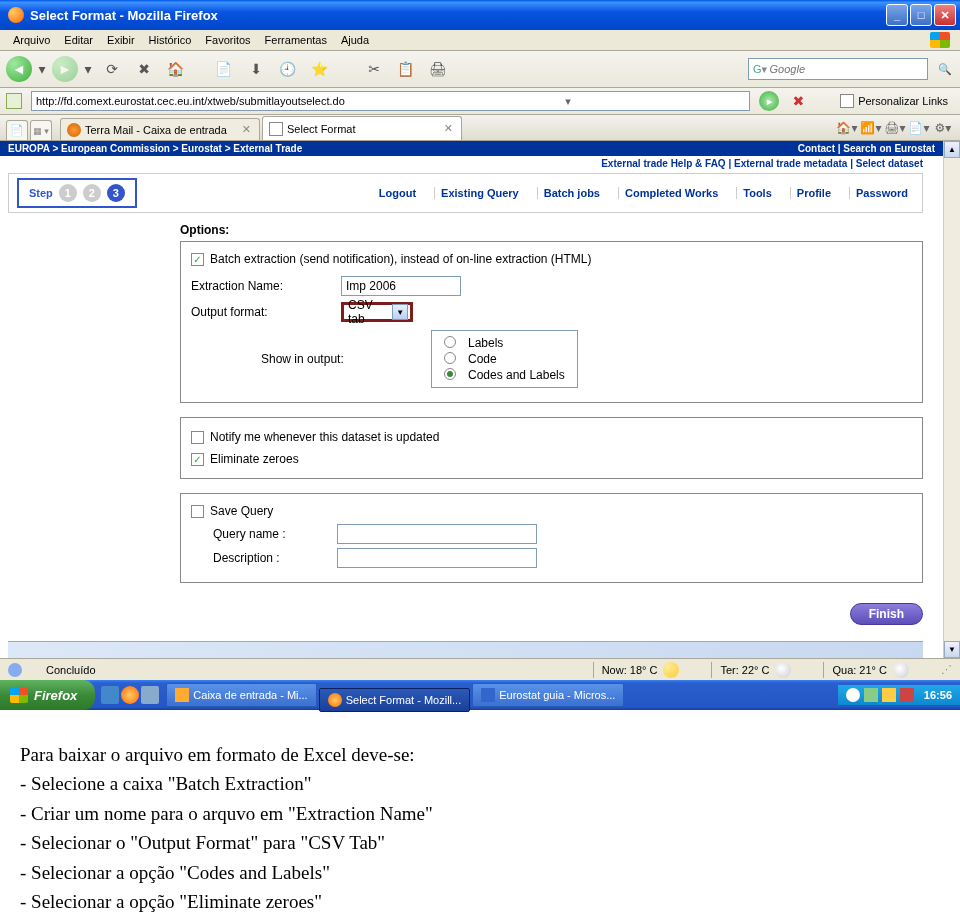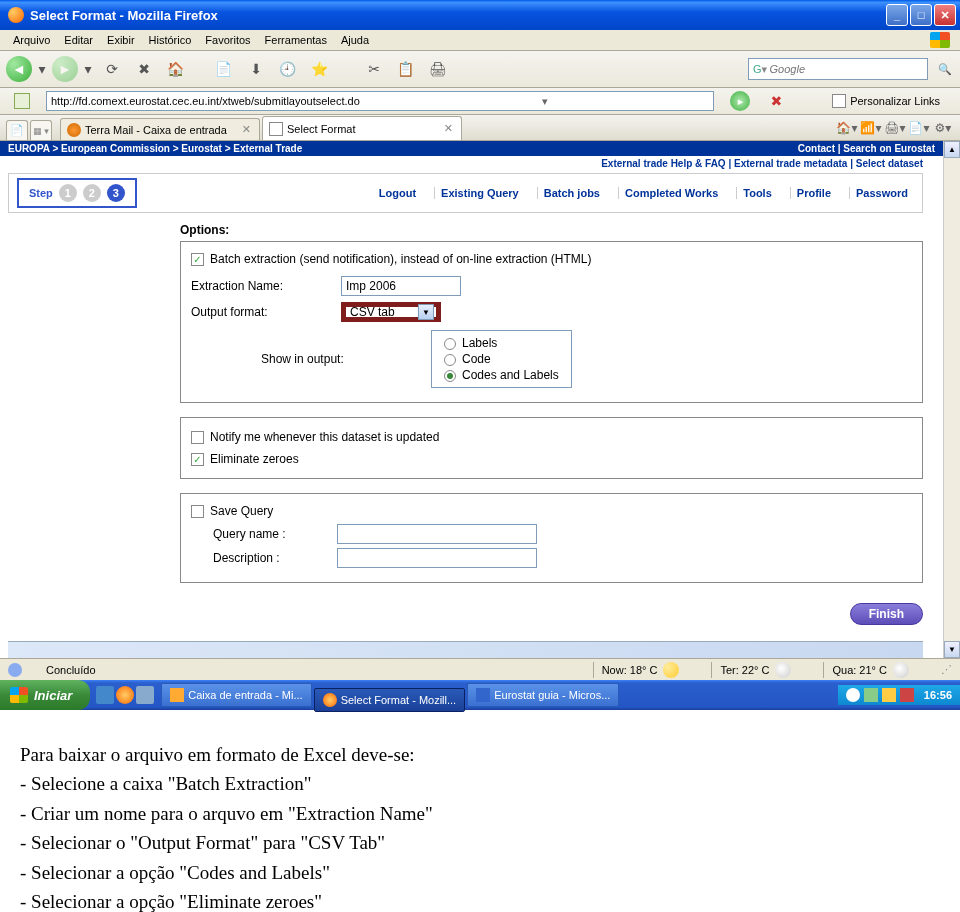--- a/index.html
+++ b/index.html
@@ -22,21 +22,21 @@
 
 .navtoolbar { background: linear-gradient(to bottom, #f4f3ee, #ebe9dc); border-bottom: 1px solid #aca899; padding: 4px 6px; display: flex; align-items: center; gap: 4px; }
 .navbtn { width: 28px; height: 28px; border-radius: 4px; display: flex; align-items: center; justify-content: center; font-size: 14px; color: #555; }
 .navbtn.green { background: radial-gradient(circle at 30% 30%, #a0e8a0, #3cb03c); color: #fff; border-radius: 50%; width: 26px; height: 26px; }
 .navbtn.small { width: 12px; }
 .searchbox { flex: 0 0 180px; height: 22px; border: 1px solid #7f9db9; background: #fff; display: flex; align-items: center; padding: 0 4px; margin-left: 8px; }
 .searchbox input { border: none; flex: 1; font-size: 11px; font-style: italic; color: #888; outline: none; }
 .mag { width: 18px; height: 18px; margin-left: 4px; display: flex; align-items: center; justify-content: center; color: #888; }
 
 
-.addressbar { background: linear-gradient(to bottom, #f4f3ee, #ebe9dc); border-bottom: 1px solid #aca899; padding: 3px 14px; display: flex; align-items: center; gap: 16px; }
+.addressbar { background: linear-gradient(to bottom, #f4f3ee, #ebe9dc); border-bottom: 1px solid #aca899; padding: 3px 6px; display: flex; align-items: center; gap: 9px; }
 .addr-icon { width: 16px; height: 16px; background: #e8f0d8; border: 1px solid #88aa55; }
 .addr-input { flex: 1; height: 20px; border: 1px solid #7f9db9; background: #fff; padding: 0 4px; display: flex; align-items: center; }
 .addr-input span { flex: 1; }
 .addr-drop { width: 14px; color: #666; text-align: center; }
 .addr-go { width: 20px; height: 20px; background: radial-gradient(circle, #b0e8b0, #3cb03c); border-radius: 50%; color: #fff; display: flex; align-items: center; justify-content: center; }
 .addr-stop { color: #cc3333; font-size: 14px; padding: 0 4px; }
 .pers-link { padding: 2px 6px; display: flex; align-items: center; gap: 4px; }
 .pers-icon { width: 14px; height: 14px; border: 1px solid #888; background: #fff; }
 
 
@@ -69,24 +69,24 @@
 .stepnav .navlinks span:first-child { border: none; }
 
 .form-area { margin: 10px 20px 10px 180px; font-size: 12px; font-family: Arial, sans-serif; }
 .form-area .section-label { font-weight: bold; margin-bottom: 4px; }
 .options-box { border: 1px solid #888; padding: 6px 10px 14px 10px; margin-bottom: 14px; }
 .chk-row { display: flex; align-items: center; gap: 6px; margin: 4px 0 10px 0; }
 .chk { width: 13px; height: 13px; border: 1px solid #888; background: #fff; display: flex; align-items: center; justify-content: center; font-size: 10px; color: #3a3; }
 .field-row { display: flex; align-items: center; margin: 6px 0; }
 .field-label { width: 150px; }
 .text-input { border: 1px solid #7f9db9; height: 20px; padding: 0 4px; width: 120px; display: flex; align-items: center; font-size: 12px; }
-.select-input { border: 5px solid #7f1d1d; height: 20px; padding: 0 2px 0 4px; width: 100px; display: flex; align-items: center; font-size: 12px; background: #fff; }
+.select-input { border: 3px solid #7f1d1d; height: 20px; padding: 0 2px 0 4px; width: 72px; display: flex; align-items: center; font-size: 12px; background: #fff; }
 .select-input .sel-arrow { width: 16px; height: 16px; background: linear-gradient(to bottom, #e8f0ff, #b8d0f0); border: 1px solid #7f9db9; margin-left: auto; display: flex; align-items: center; justify-content: center; font-size: 8px; }
 .radio-box { border: 1px solid #7f9db9; padding: 4px 12px; margin-left: 0; }
-.radio-row { display: flex; align-items: flex-end; gap: 6px; padding: 1px 0; }
+.radio-row { display: flex; align-items: flex-start; gap: 12px; padding: 1px 0; }
 .radio { width: 12px; height: 12px; border: 1px solid #888; border-radius: 50%; display: flex; align-items: center; justify-content: center; }
 .radio.checked::after { content: ''; width: 6px; height: 6px; background: #3a883a; border-radius: 50%; }
 .show-output-row { display: flex; align-items: center; margin-top: 8px; }
 .show-output-row .field-label { width: 240px; text-align: left; padding-left: 70px; }
 
 .notify-box { border: 1px solid #888; padding: 10px 10px; margin-bottom: 14px; }
 .savequery-box { border: 1px solid #888; padding: 10px 10px; margin-bottom: 14px; }
 .sq-row { display: flex; align-items: center; margin: 4px 0 4px 22px; gap: 24px; }
 .sq-row .sq-label { width: 100px; }
 .sq-input { border: 1px solid #7f9db9; height: 20px; width: 200px; }
@@ -336,21 +336,21 @@
   <div class="weather">
     <span>Qua: 21° C</span>
     <div class="wicon cloud"></div>
   </div>
   <span style="color:#888">⋰</span>
 </div>
 
 <div class="taskbar">
   <div class="startbtn">
     <div class="winflag"></div>
-    <span>Iniciar</span>
+    <span>Firefox</span>
   </div>
   <div class="qlaunch">
     <div class="qicon" style="background:#4488cc"></div>
     <div class="qicon" style="background:radial-gradient(circle,#ffcc66,#ff6600);border-radius:50%"></div>
     <div class="qicon" style="background:#88aacc"></div>
   </div>
   <div class="taskbtn">
     <div class="ticon" style="background:#ffaa33"></div>
     <span>Caixa de entrada - Mi...</span>
   </div>

